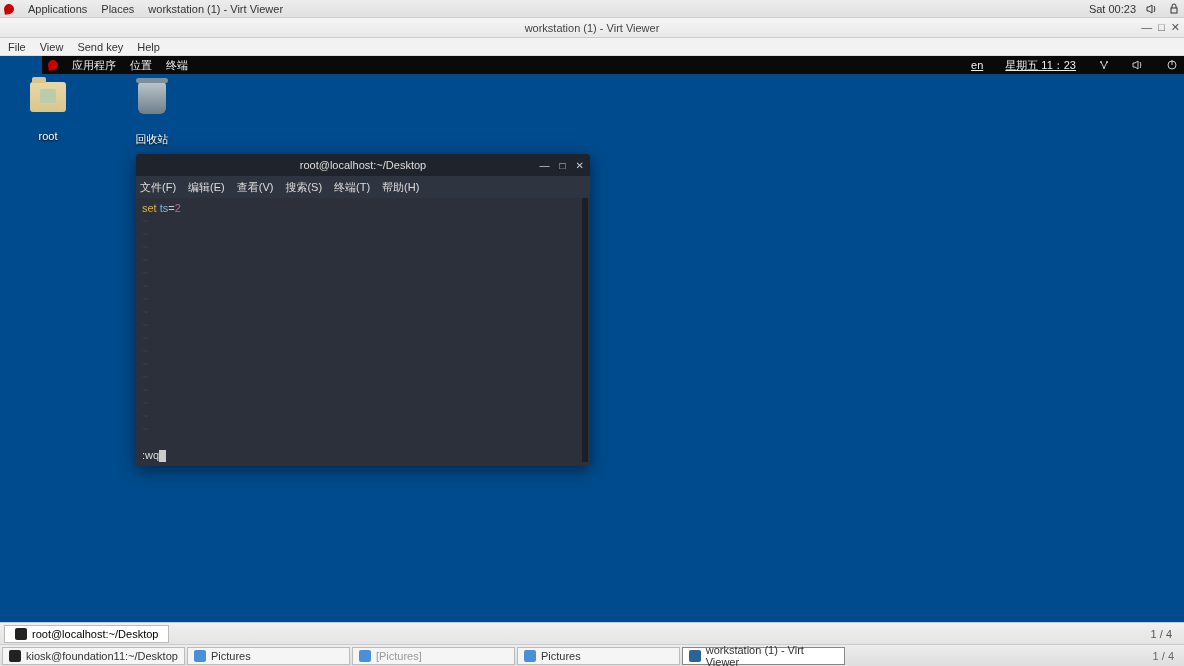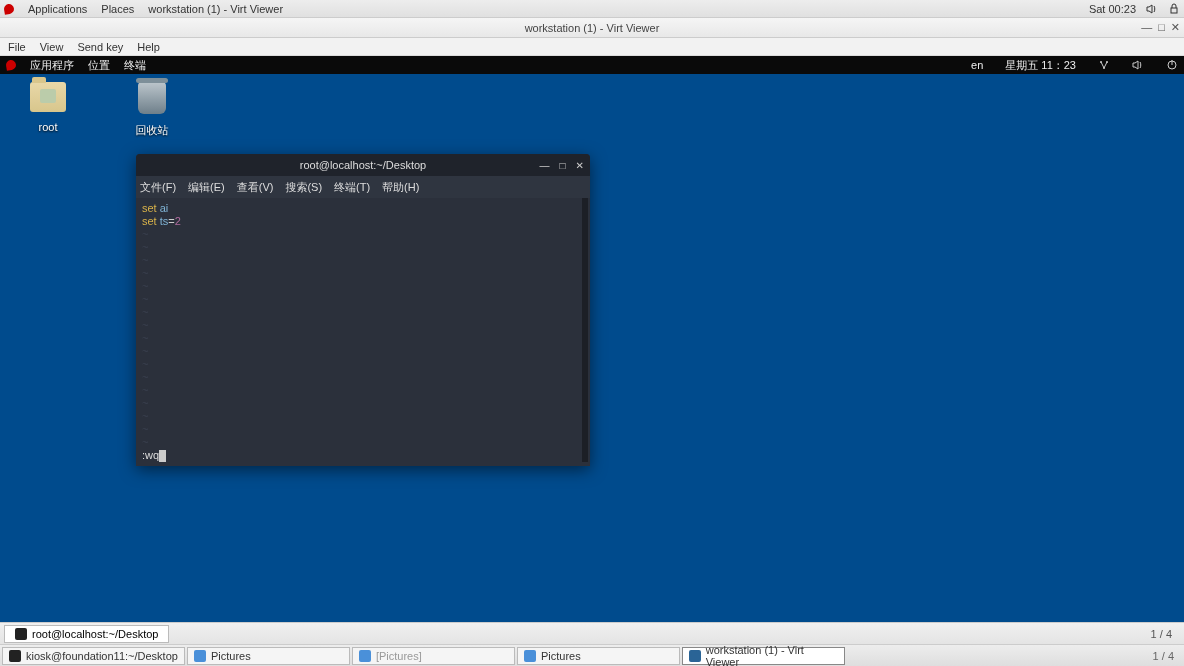--- a/index.html
+++ b/index.html
@@ -11,31 +11,31 @@
 .host-top-bar .right { margin-left: auto; display: flex; gap: 10px; align-items: center; }
 .redhat-icon { width: 10px; height: 10px; background: #c00; border-radius: 50% 50% 50% 0; transform: rotate(-10deg); }
 
 
 .vv-titlebar { height: 20px; background: linear-gradient(#f5f5f5,#e8e8e8); border-bottom: 1px solid #ccc; display: flex; align-items: center; justify-content: center; font-size: 11px; color: #444; position: relative; }
 .vv-titlebar .wincontrols { position: absolute; right: 4px; display: flex; gap: 6px; font-size: 11px; color: #555; }
 .vv-menubar { height: 18px; background: #f2f2f2; border-bottom: 1px solid #ddd; display: flex; align-items: center; gap: 14px; padding: 0 8px; font-size: 11px; color: #333; }
 
 
 .guest-area { position: absolute; top: 56px; left: 0; right: 0; bottom: 44px; background: #004b8d; }
-.guest-top-bar { height: 18px; background: #0a0a0a; display: flex; align-items: center; font-size: 11px; color: #eee; padding: 0 6px; gap: 14px; }
-.guest-top-bar .right { margin-left: auto; display: flex; gap: 22px; align-items: center; }
+.guest-top-bar { height: 18px; background: #0a0a0a; display: flex; align-items: center; font-size: 11px; color: #eee; padding: 0 6px; gap: 14px; margin-left: 42px; }
+.guest-top-bar .right { margin-left: auto; display: flex; gap: 22px; align-items: center; text-decoration: underline; }
 
 .desktop-icons { position: absolute; top: 26px; left: 18px; display: flex; gap: 44px; }
 .desktop-icon { display: flex; flex-direction: column; align-items: center; width: 60px; }
 .folder-glyph { width: 36px; height: 30px; background: linear-gradient(#e8d8a8,#d8c68c); border-radius: 3px; position: relative; }
 .folder-glyph::before { content:""; position:absolute; top:-5px; left:2px; width:14px; height:6px; background:#d8c68c; border-radius:2px 2px 0 0; }
 .folder-glyph .home { position:absolute; top:7px; left:10px; width:16px; height:14px; background:#bca; border-radius:2px; }
 .trash-glyph { width: 28px; height: 32px; background: linear-gradient(#bcc6cc,#6e7f8a); border-radius: 4px 4px 6px 6px; position: relative; }
 .trash-glyph::before { content:""; position:absolute; top:-4px; left:-2px; right:-2px; height:5px; background:#7d8f99; border-radius:3px; }
-.desktop-icon span { color: #fff; font-size: 11px; margin-top: 9px; text-shadow: 0 1px 2px #000; }
+.desktop-icon span { color: #fff; font-size: 11px; margin-top: 18px; text-shadow: 0 1px 2px #000; }
 
 
 .terminal-window { position: absolute; top: 98px; left: 136px; width: 454px; height: 312px; background: #2b303b; box-shadow: 0 4px 16px rgba(0,0,0,0.5); border-radius: 4px; display: flex; flex-direction: column; }
 .term-titlebar { height: 22px; background: #1f232b; display: flex; align-items: center; justify-content: center; color: #ddd; font-size: 11px; position: relative; border-radius: 4px 4px 0 0; }
 .term-titlebar .controls { position: absolute; right: 6px; display: flex; gap: 10px; color: #ccc; font-size: 10px; }
 .term-menubar { height: 22px; background: #2f3540; display: flex; align-items: center; gap: 12px; padding: 0 4px; font-size: 11px; color: #ddd; }
 .term-content { flex: 1; background: #2b303b; font-family: monospace; font-size: 11px; color: #ccc; padding: 4px 6px; position: relative; }
 .term-content .line { white-space: pre; line-height: 13px; }
 .kw-set { color: #d8b24a; }
 .kw-var { color: #7fb3d5; }
@@ -161,21 +161,20 @@
     <div class="term-menubar">
       <span>文件(F)</span>
       <span>编辑(E)</span>
       <span>查看(V)</span>
       <span>搜索(S)</span>
       <span>终端(T)</span>
       <span>帮助(H)</span>
     </div>
     <div class="term-content">
       <div id="term-lines">
-          <div class="line"><span class="kw-set">set</span><span class="kw-var"> ai</span></div>
           <div class="line"><span class="kw-set">set</span><span class="kw-var"> ts</span>=<span class="kw-num">2</span></div>
           <div class="line tilde-col">~</div>
           <div class="line tilde-col">~</div>
           <div class="line tilde-col">~</div>
           <div class="line tilde-col">~</div>
           <div class="line tilde-col">~</div>
           <div class="line tilde-col">~</div>
           <div class="line tilde-col">~</div>
           <div class="line tilde-col">~</div>
           <div class="line tilde-col">~</div>

